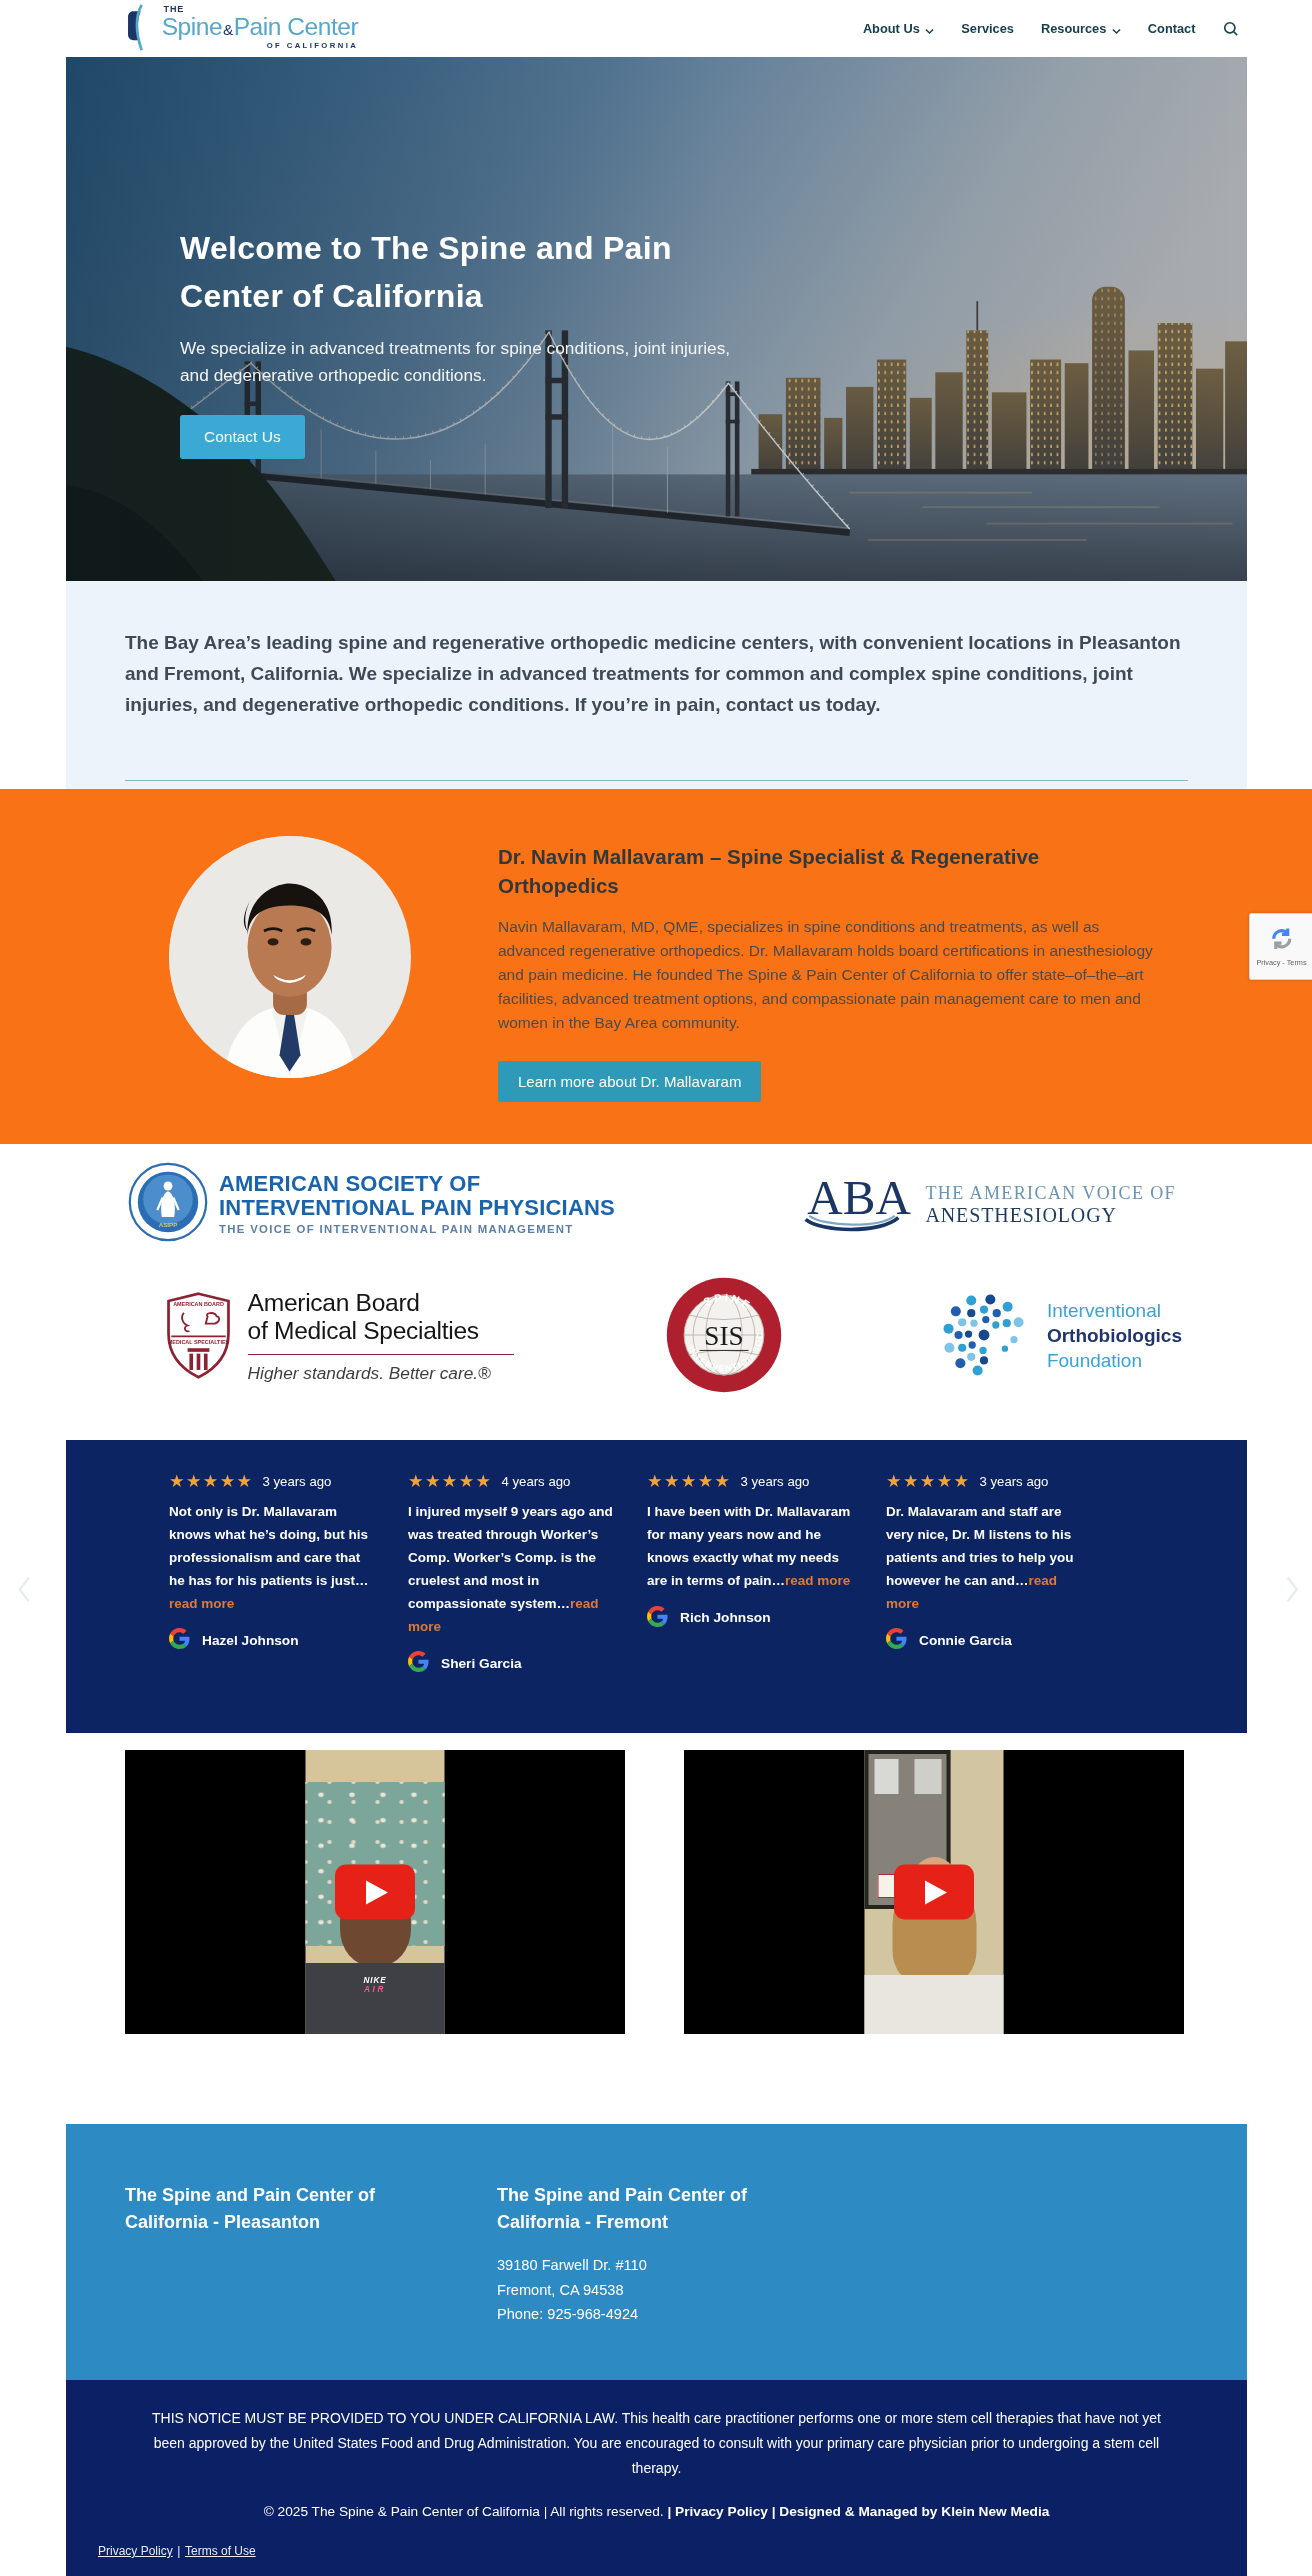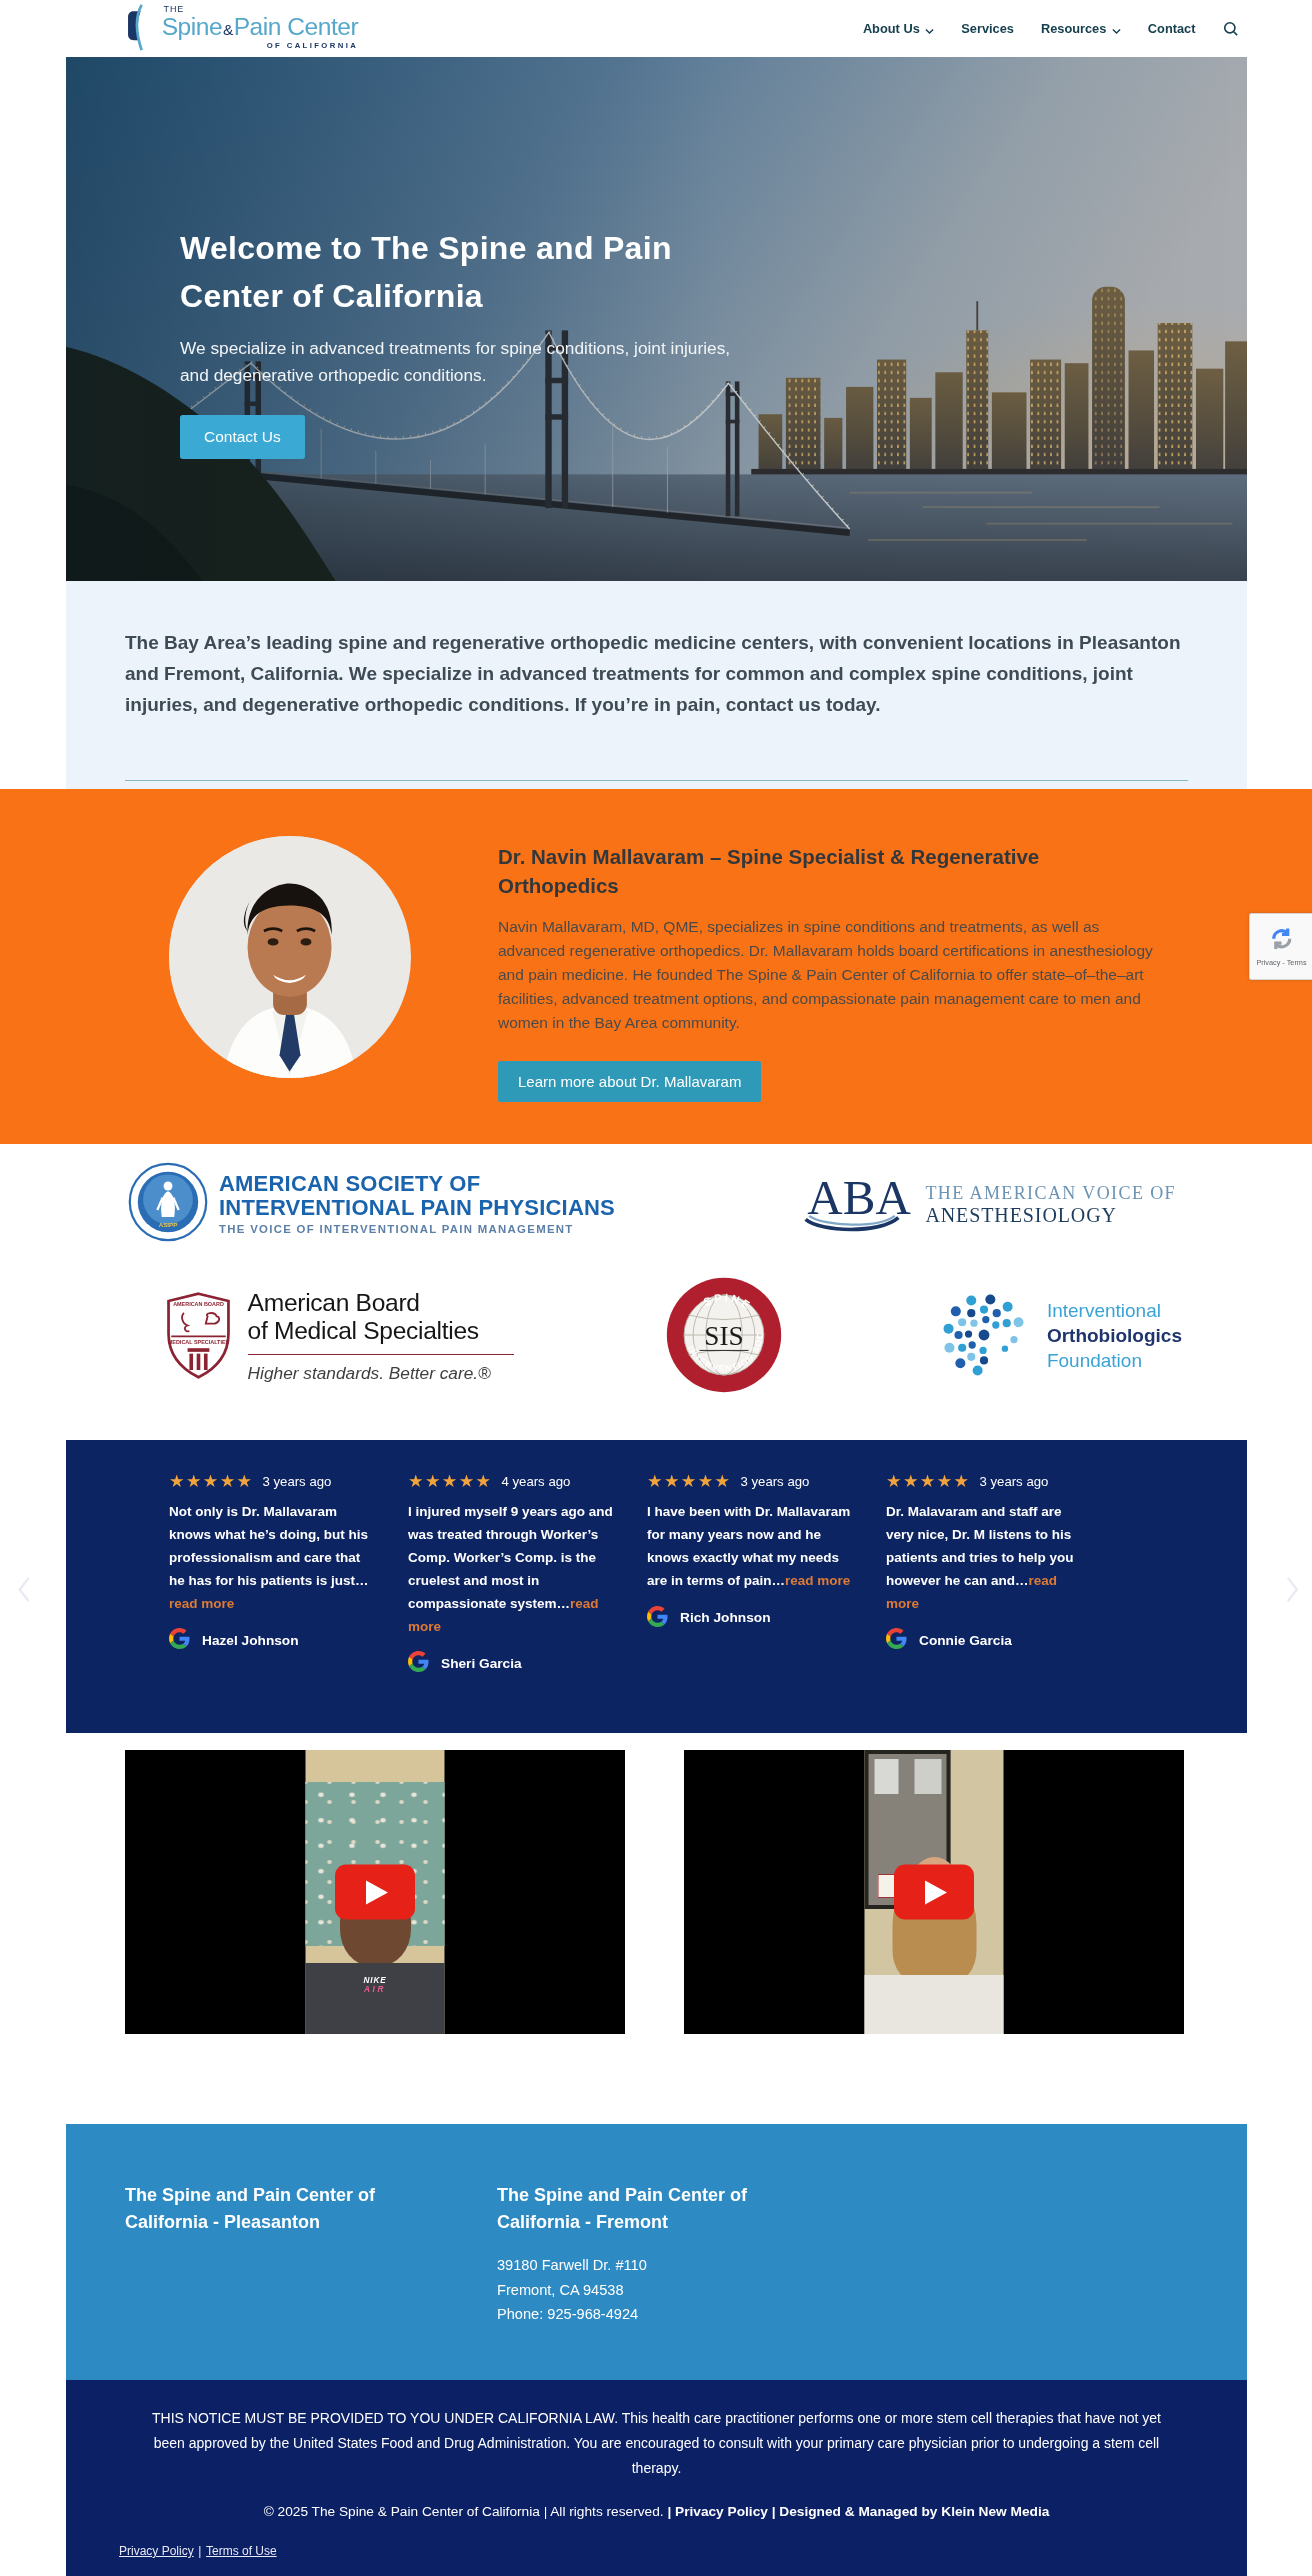--- a/index.html
+++ b/index.html
@@ -6,21 +6,21 @@
   html,body { margin:0; padding:0; background:#ffffff; }
   body { width:1313px; font-family:"Liberation Sans","DejaVu Sans",sans-serif; color:#333; }
   .page { position:relative; width:1313px; overflow:hidden; }
   .inner { width:1181px; margin:0 auto; position:relative; }
 
   
   .header { height:57px; background:#fff; }
   .header .inner { height:57px; display:flex; align-items:center; justify-content:space-between; padding:0 9px 0 60px; }
   .logo { display:flex; align-items:flex-start; gap:2.7px; cursor:pointer; }
   .logo-text { line-height:1; padding-top:1.8px; }
-  .logo-the { font-size:9px; font-weight:400; color:#1b3664; letter-spacing:0.9px; margin-left:1.8px; }
+  .logo-the { font-size:9px; font-weight:700; color:#1b3664; letter-spacing:0.9px; margin-left:1.8px; }
   .logo-main { font-size:24.6px; color:#55a7cb; font-weight:400; letter-spacing:-0.5px; margin-top:0.9px; }
   .logo-main .amp { color:#1b3664; font-size:15.5px; padding:0 0.9px; }
   .logo-sub { font-size:7.7px; font-weight:700; color:#1b3664; letter-spacing:2.4px; text-align:right; margin-top:1.8px; }
   .nav { display:flex; align-items:center; gap:27px; font-size:12.8px; font-weight:600; color:#17404f; }
   .nav-item { display:flex; align-items:center; gap:5.5px; cursor:pointer; }
   .chev { margin-top:1.8px; }
 
   
   .hero { height:524px; background:#fff; }
   .hero .inner { height:524px; overflow:hidden; }
@@ -116,21 +116,21 @@
   .loc-col { width:314px; }
   .loc-title { font-size:18px; font-weight:700; line-height:1.5; }
   .loc-addr { margin-top:17.3px; font-size:14.6px; font-weight:500; line-height:1.68; }
 
   
   .footer { height:196px; }
   .footer .inner { height:196px; background:#0c2066; color:#fff; }
   .notice { width:1039px; margin:0 auto; padding-top:26.4px; text-align:center; font-size:14px; line-height:1.78; font-weight:500; }
   .copyright { text-align:center; margin-top:23px; font-size:13.7px; font-weight:400; }
   .copyright b { font-weight:700; }
-  .f-links { position:absolute; left:53px; bottom:18px; font-size:12px; color:#e9eaf2; }
+  .f-links { position:absolute; left:32px; bottom:18px; font-size:12px; color:#e9eaf2; }
   .f-links a { color:#e9eaf2; text-decoration:underline; cursor:pointer; }
   .f-links .sep { padding:0 4.6px; text-decoration:none; }
 </style>
 </head>
 <body>
 
 <div class="page">
 
   <div class="header">
     <div class="inner">

